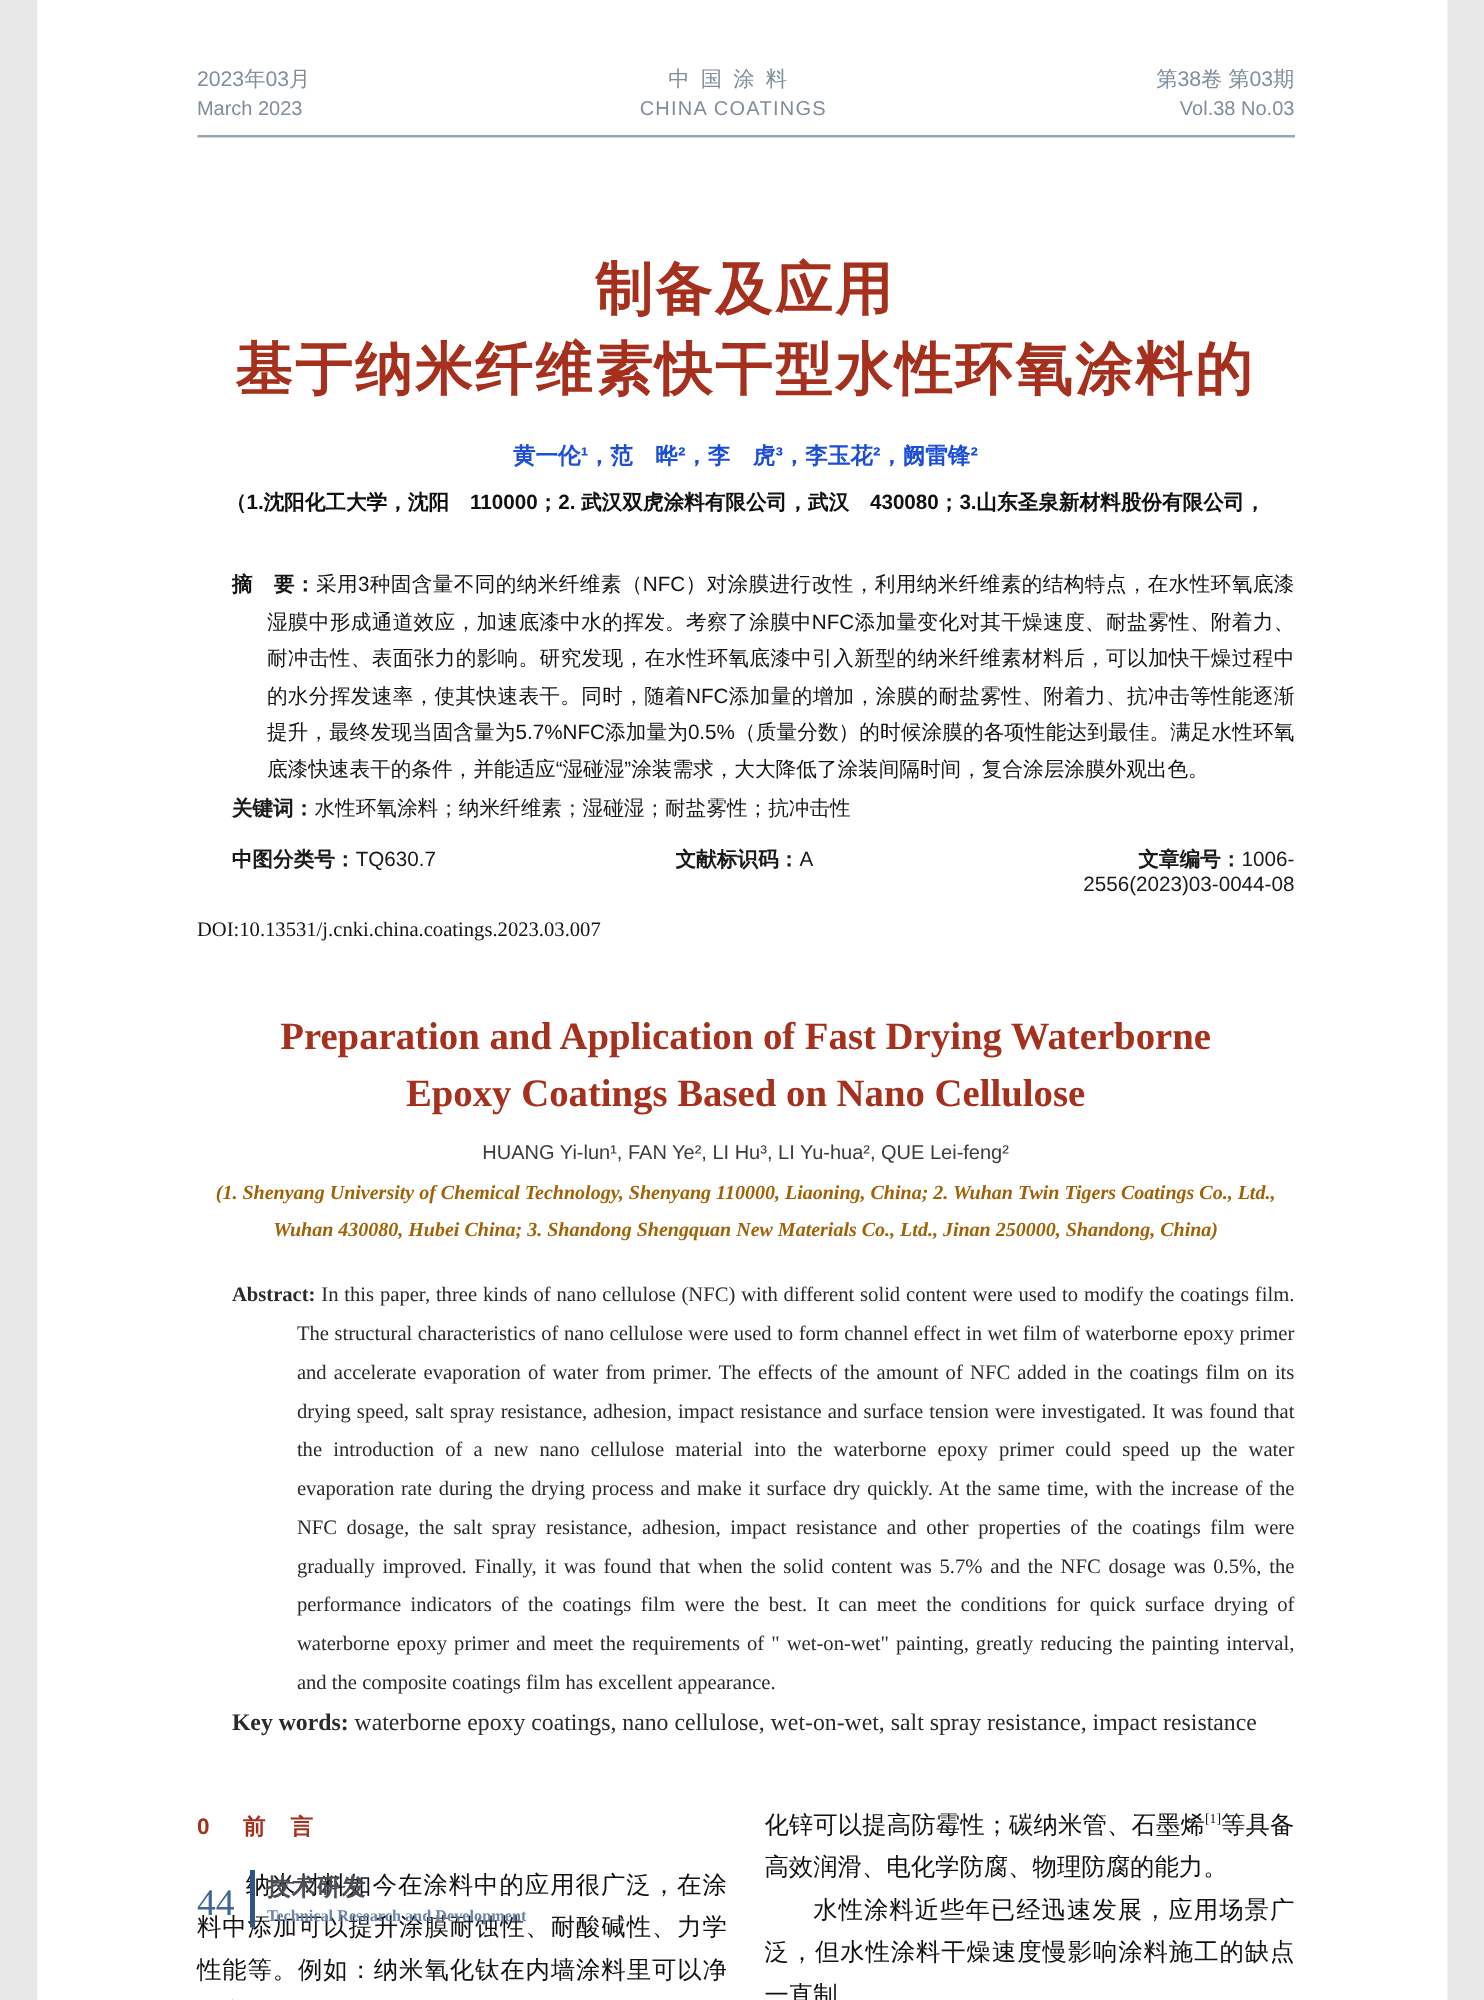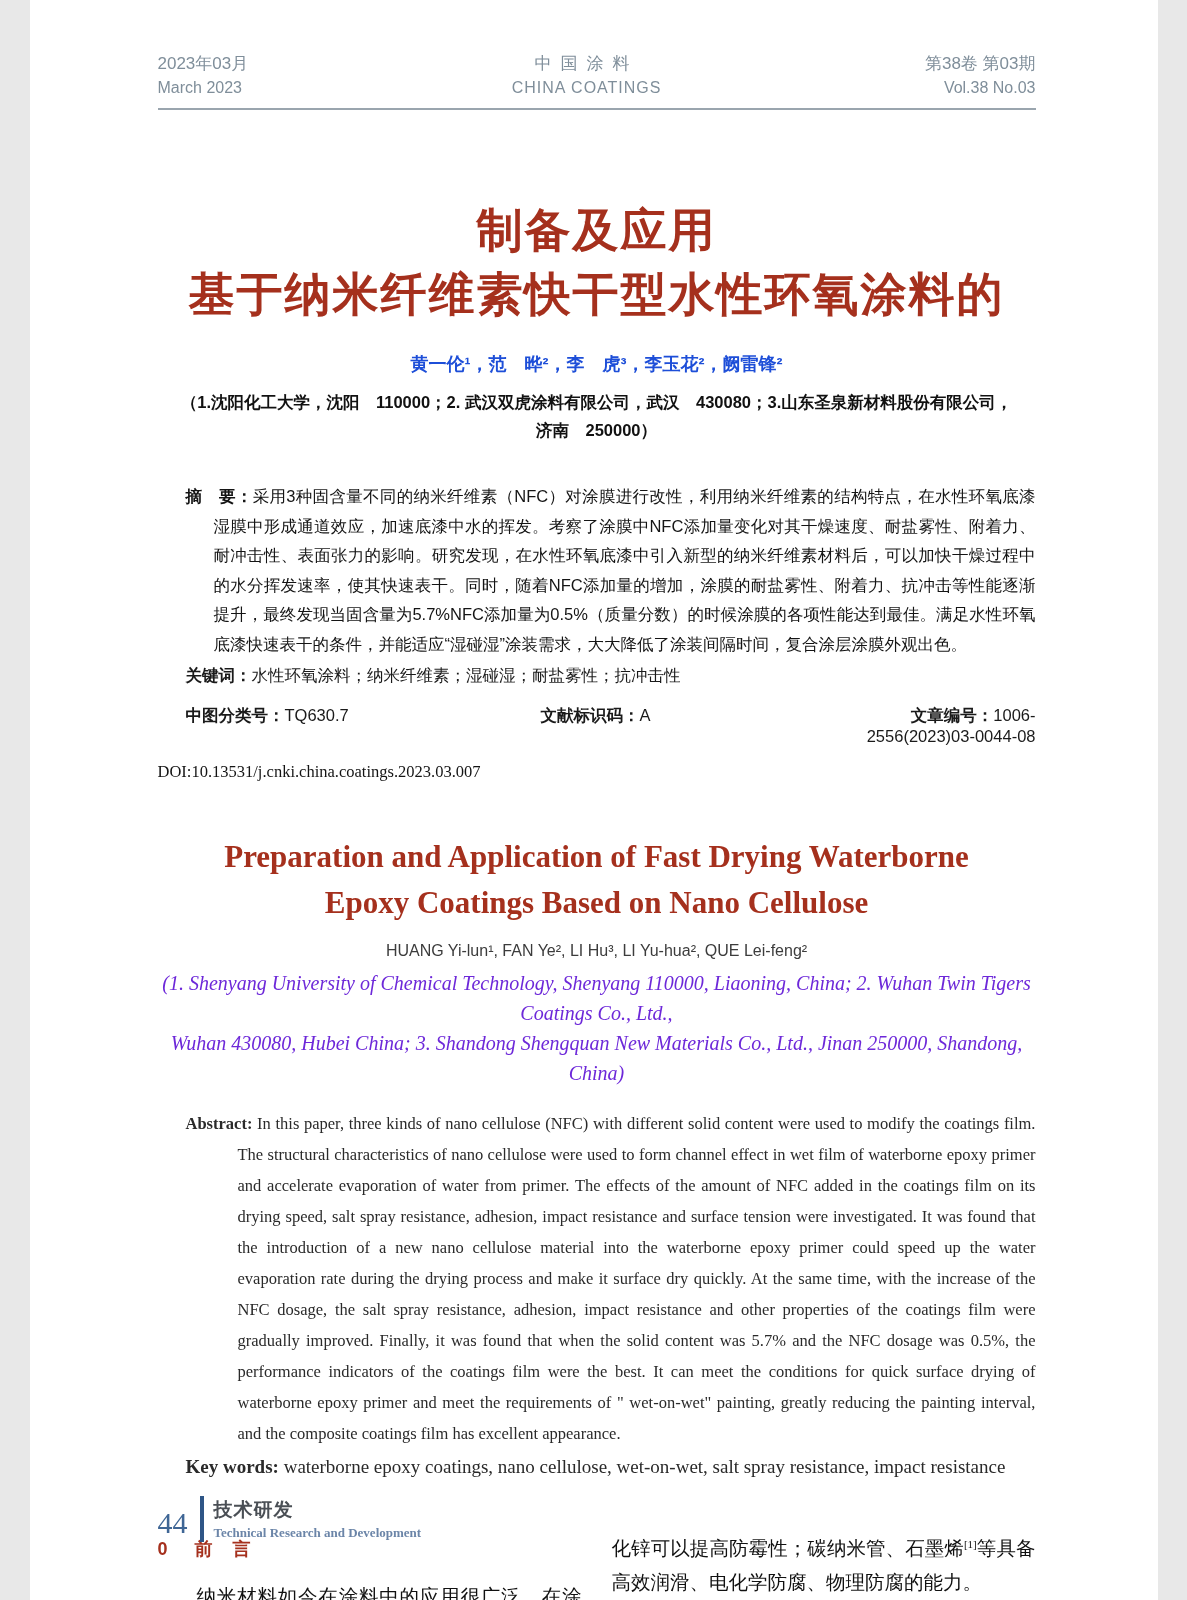--- a/index.html
+++ b/index.html
@@ -109,23 +109,24 @@
     margin-top: 16px;
     text-align: center;
     font-size: 16px;
     color: #3c3c3c;
   }
   .en-affil {
     margin-top: 8px;
     text-align: center;
     font-family: "Liberation Serif", serif;
     font-style: italic;
-    font-size: 20px;
+    font-size: 16px;
     line-height: 30px;
-    color: #6d28d9;
+    color: #a16207;
+    font-weight: bold;
   }
 
   
   .abstract-en {
     margin-top: 20px;
     font-family: "Liberation Serif", serif;
     font-size: 16.5px;
     line-height: 31px;
     text-align: justify;
     color: #2a2a2a;
@@ -216,21 +217,20 @@
     </div>
 
     <div class="cn-title">
       <div>制备及应用</div>
       <div>基于纳米纤维素快干型水性环氧涂料的</div>
     </div>
 
     <div class="cn-authors">黄一伦¹，范　晔²，李　虎³，李玉花²，阙雷锋²</div>
     <div class="cn-affil">
       <div>（1.沈阳化工大学，沈阳　110000；2. 武汉双虎涂料有限公司，武汉　430080；3.山东圣泉新材料股份有限公司，</div>
-      <div>济南　250000）</div>
     </div>
 
     <div class="abstract-cn hang"><span class="lbl">摘　要：</span><span>采用3种固含量不同的纳米纤维素（NFC）对涂膜进行改性，利用纳米纤维素的结构特点，在水性环氧底漆湿膜中形成通道效应，加速底漆中水的挥发。考察了涂膜中NFC添加量变化对其干燥速度、耐盐雾性、附着力、耐冲击性、表面张力的影响。研究发现，在水性环氧底漆中引入新型的纳米纤维素材料后，可以加快干燥过程中的水分挥发速率，使其快速表干。同时，随着NFC添加量的增加，涂膜的耐盐雾性、附着力、抗冲击等性能逐渐提升，最终发现当固含量为5.7%NFC添加量为0.5%（质量分数）的时候涂膜的各项性能达到最佳。满足水性环氧底漆快速表干的条件，并能适应“湿碰湿”涂装需求，大大降低了涂装间隔时间，复合涂层涂膜外观出色。</span></div>
 
     <div class="keywords-cn hang-kw"><span class="lbl">关键词：</span><span>水性环氧涂料；纳米纤维素；湿碰湿；耐盐雾性；抗冲击性</span></div>
 
     <div class="meta-row">
       <div class="m1"><span class="lbl">中图分类号：</span><span>TQ630.7</span></div>
       <div class="m2"><span class="lbl">文献标识码：</span><span>A</span></div>
       <div class="m3"><span class="lbl">文章编号：</span><span>1006-2556(2023)03-0044-08</span></div>

